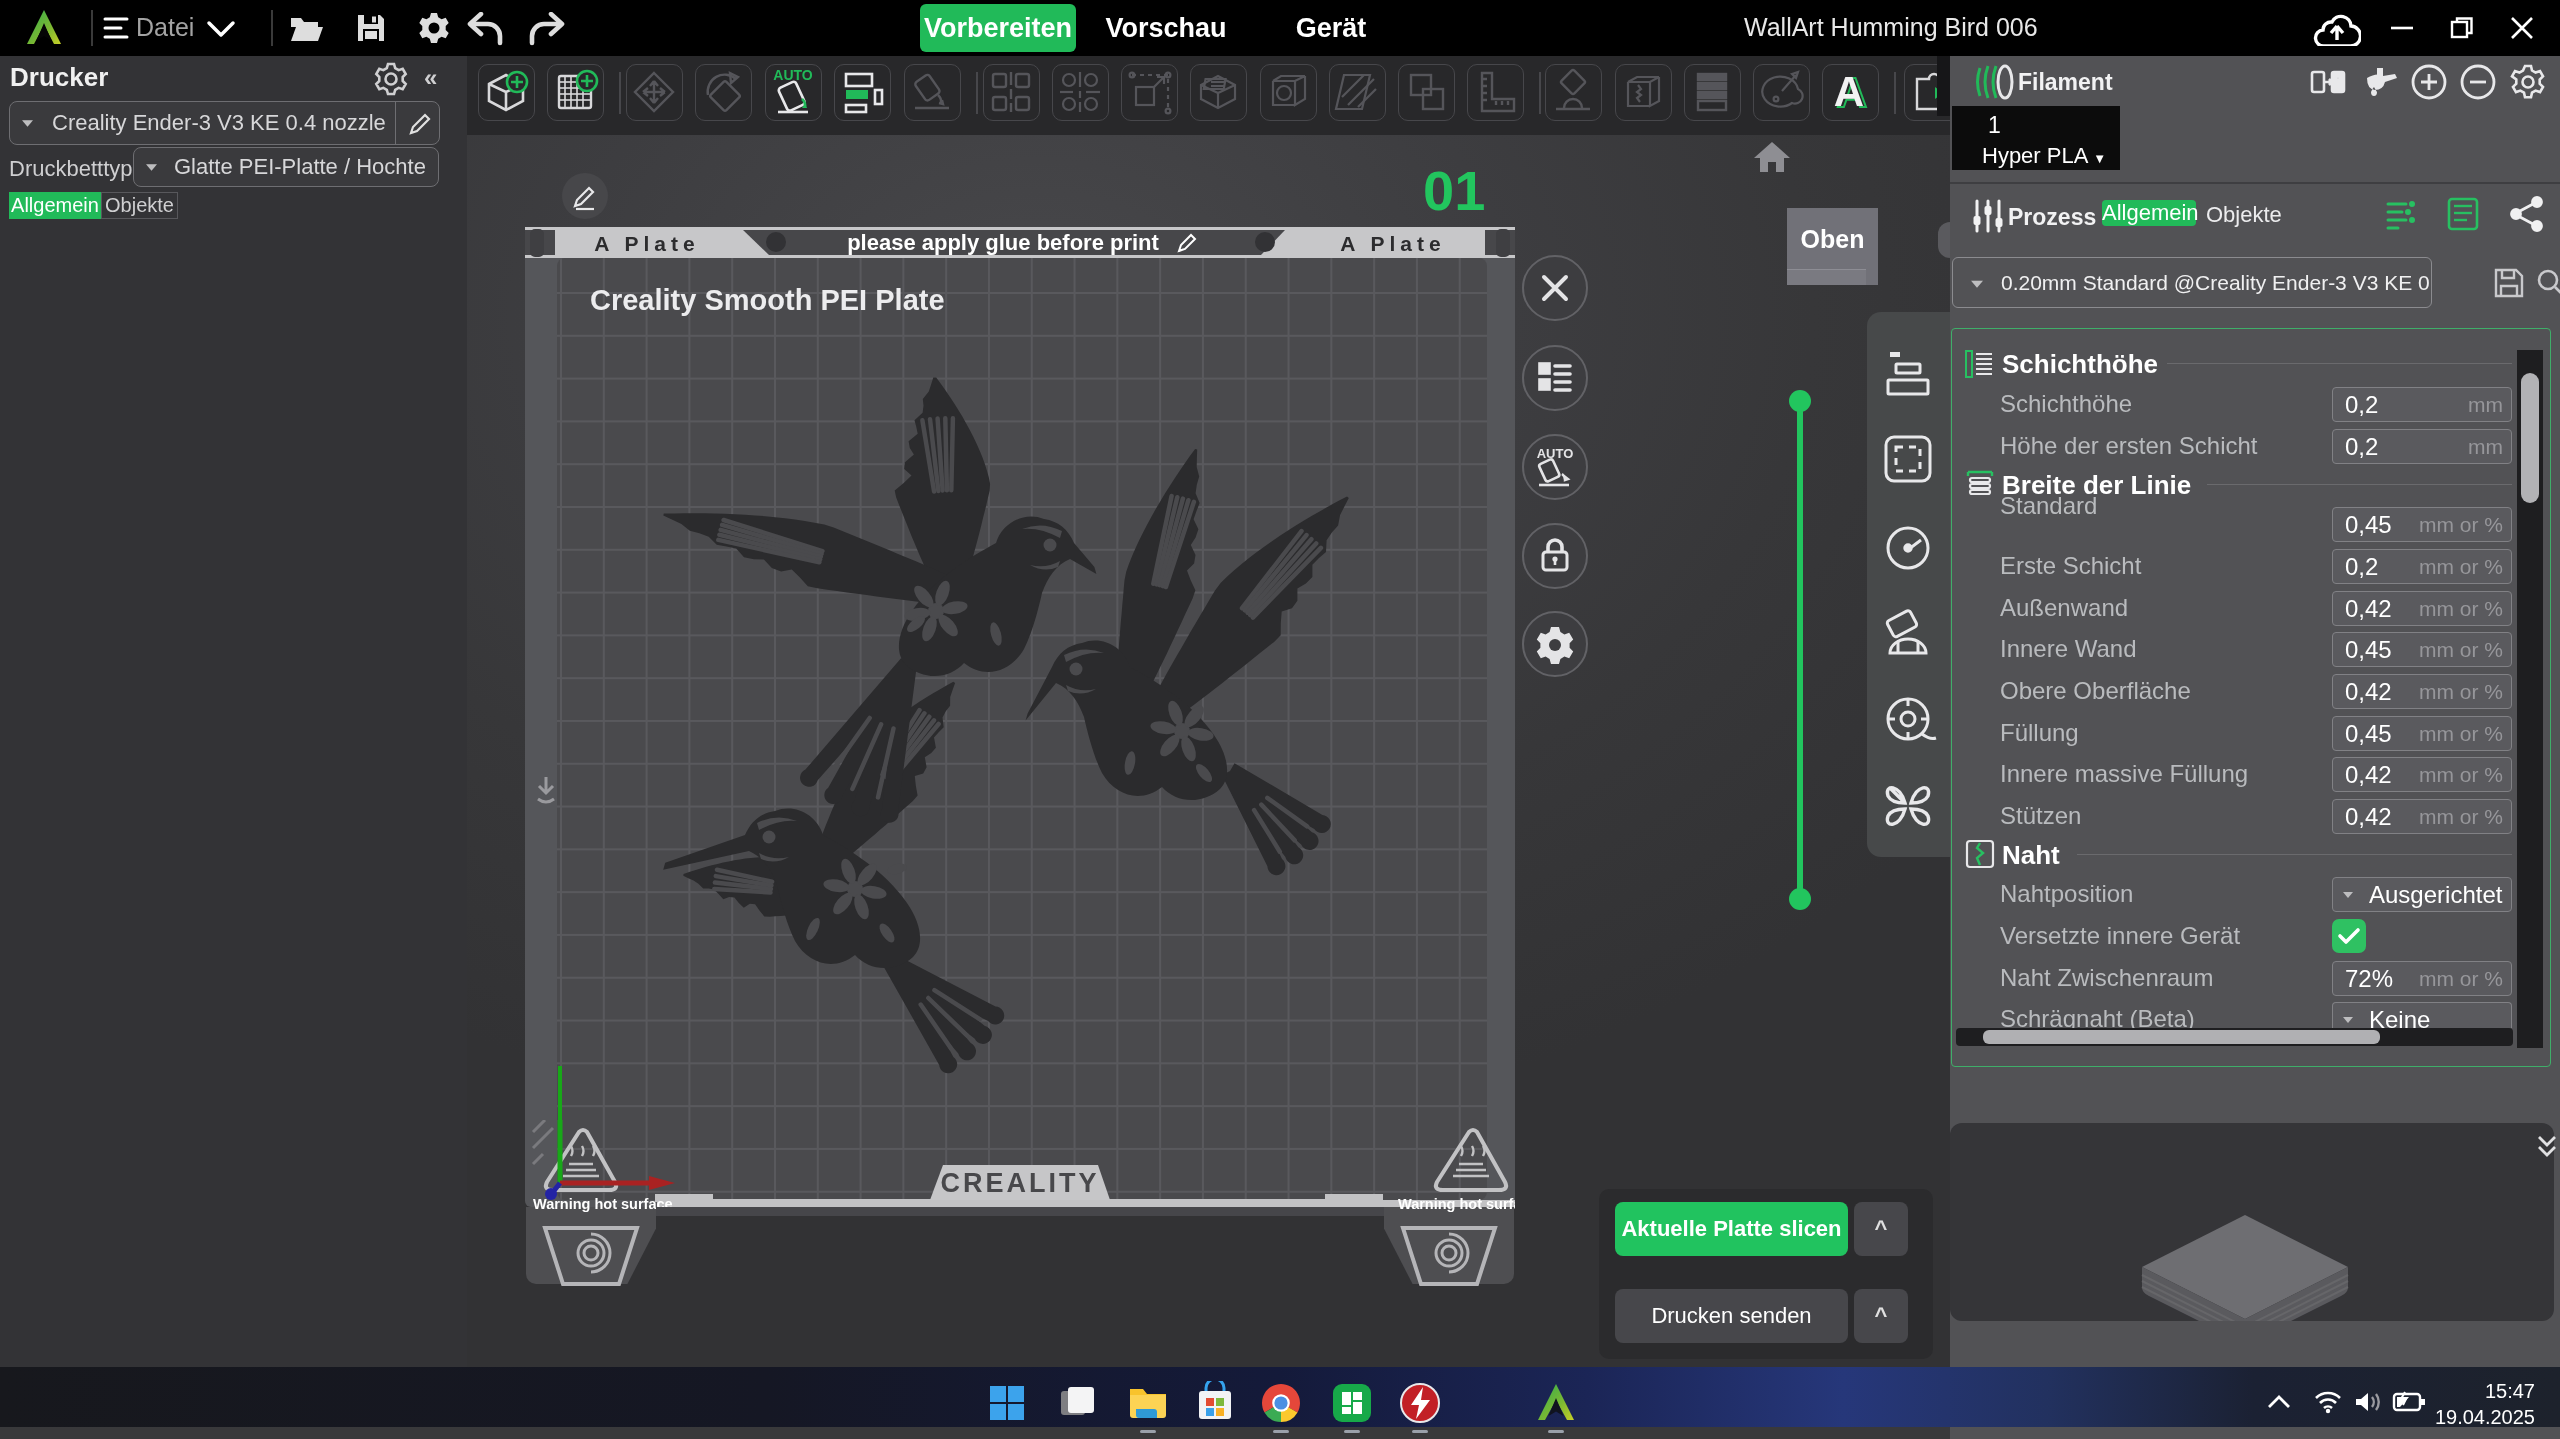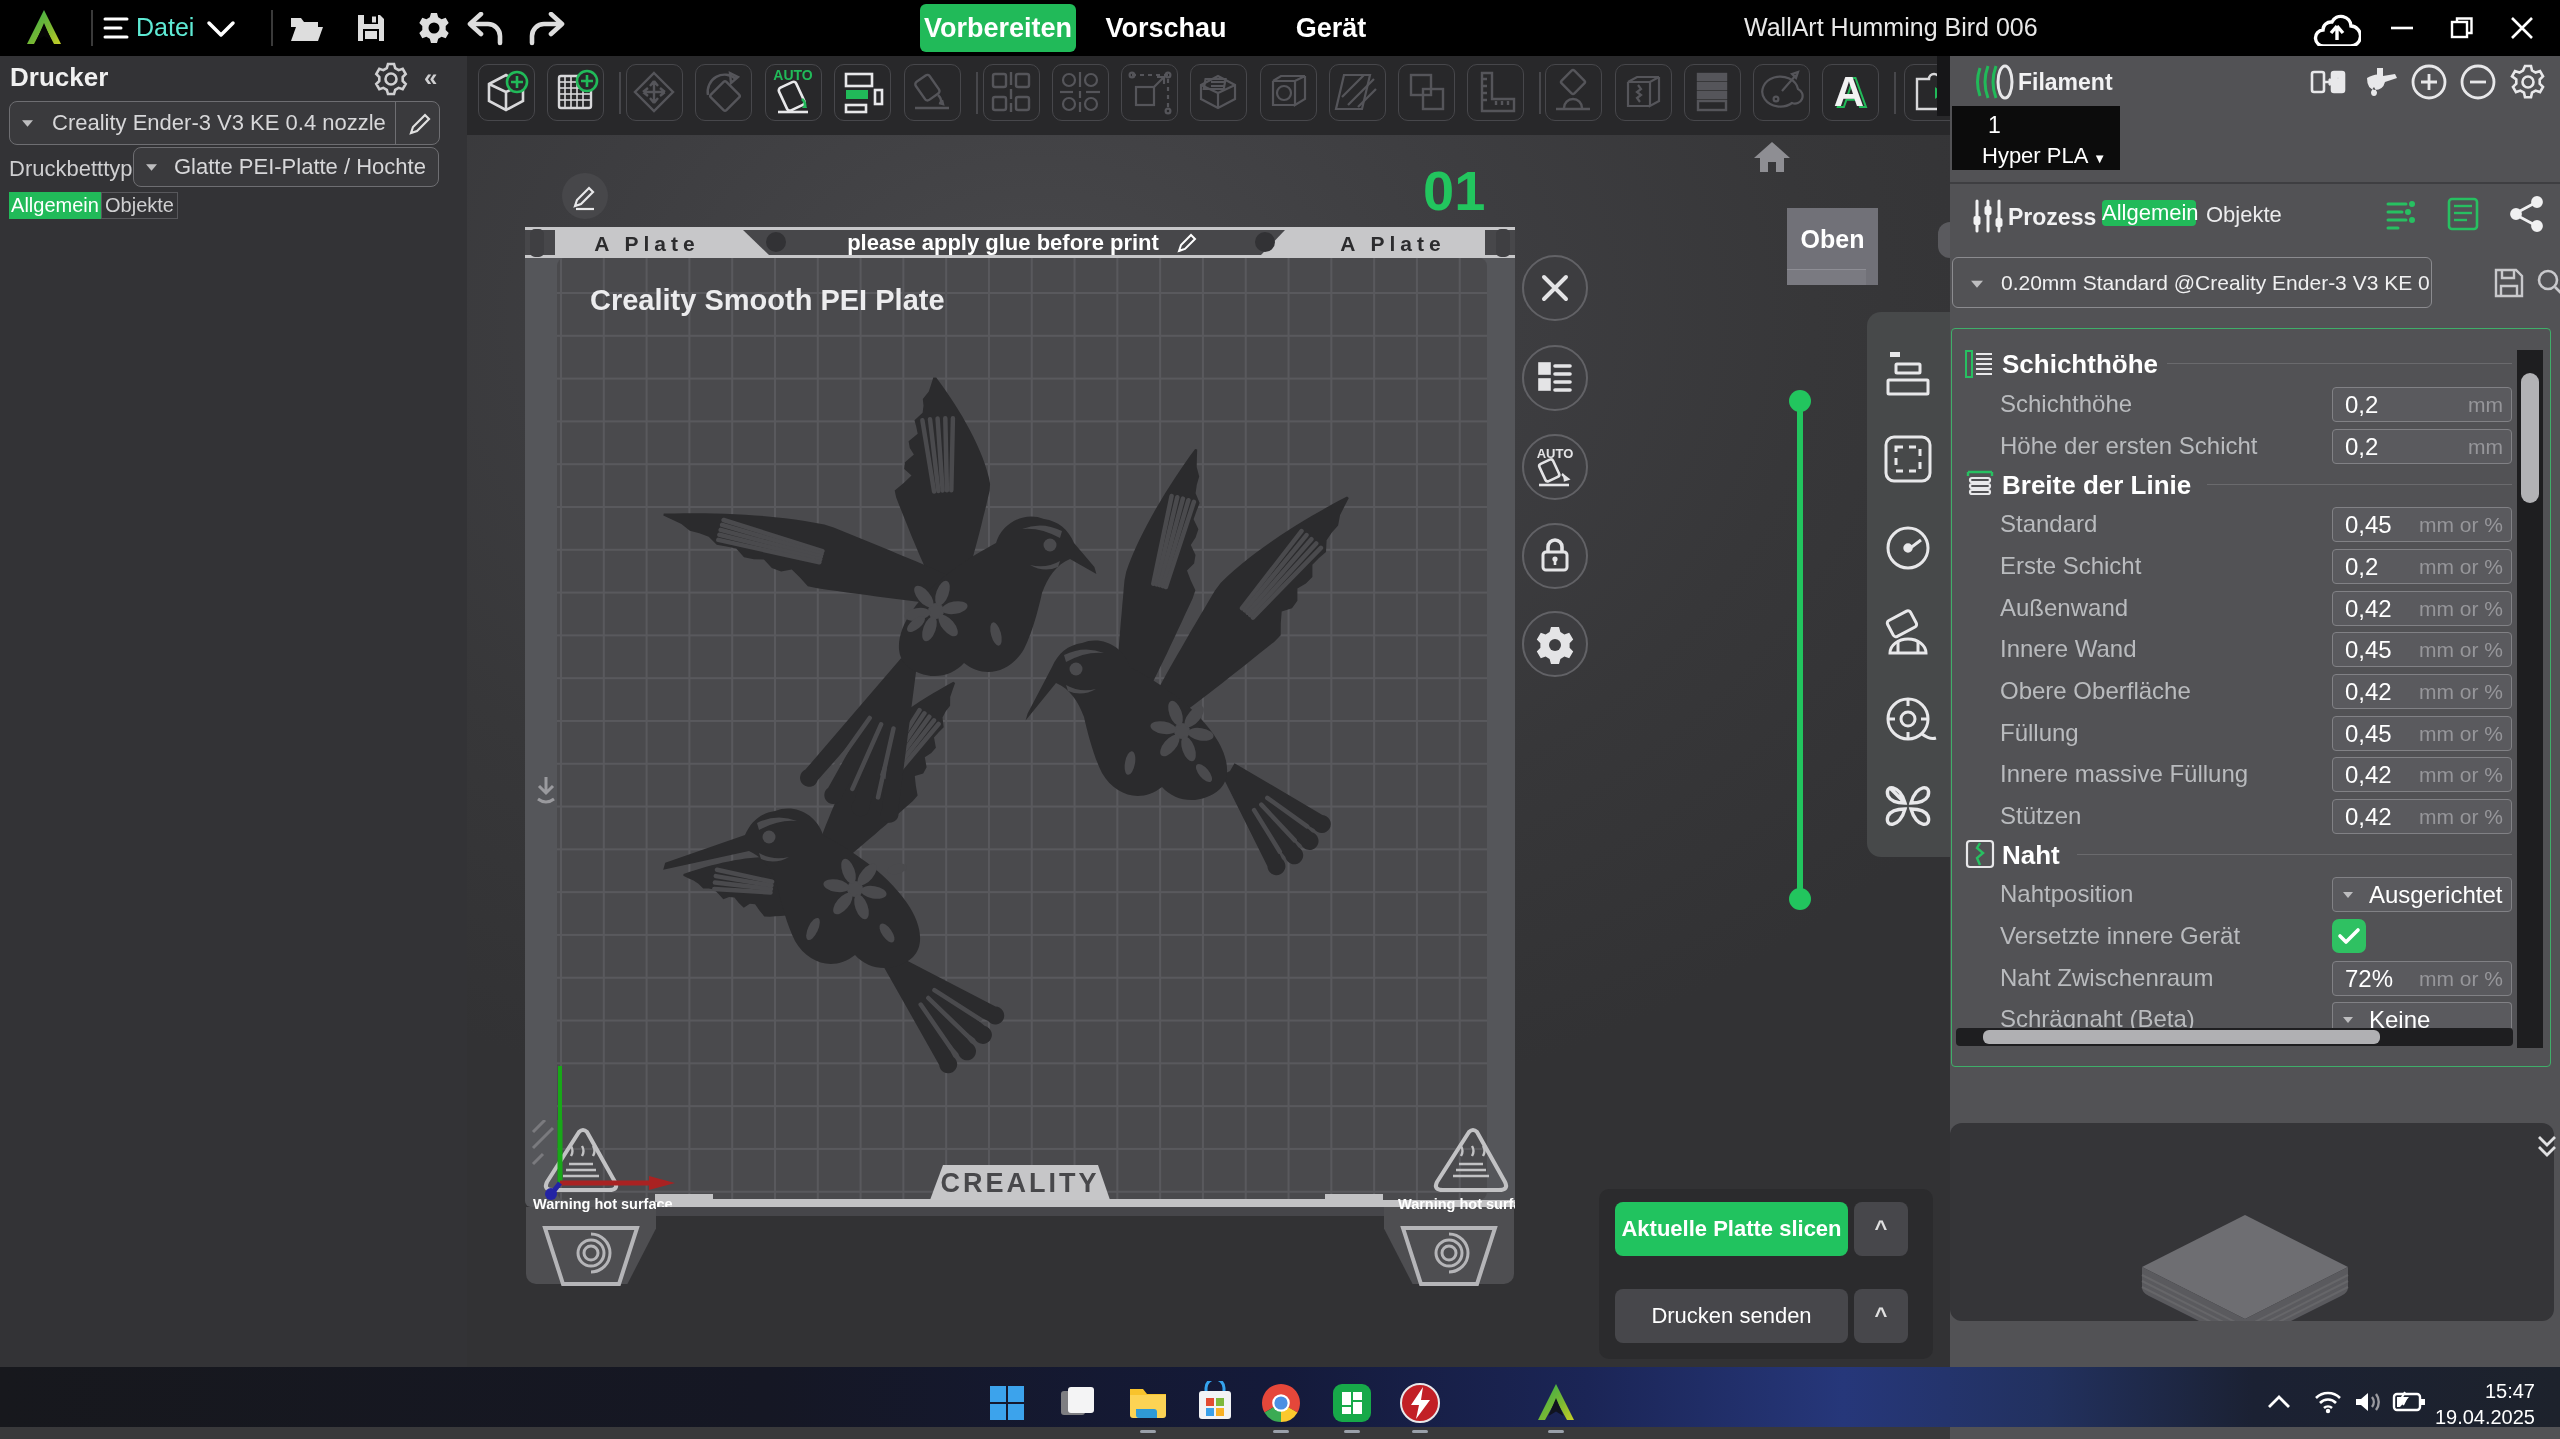--- a/index.html
+++ b/index.html
@@ -3,21 +3,21 @@
 <meta charset="utf-8">
 <style>
 * { margin:0; padding:0; box-sizing:border-box; }
 html,body { width:2560px; height:1439px; overflow:hidden; background:#39393b;
   font-family:"Liberation Sans", sans-serif; }
 .abs { position:absolute; }
 
 
 #titlebar { position:absolute; left:0; top:0; width:2560px; height:56px; background:#000; }
 #titlebar .sep { position:absolute; top:10px; width:2px; height:36px; background:#3a3a3a; }
-.menu-datei { position:absolute; left:104px; top:13px; color:#5eead4; font-size:25px; }
+.menu-datei { position:absolute; left:104px; top:13px; color:#a3a3a3; font-size:25px; }
 .tbtab { position:absolute; top:0; height:56px; line-height:56px; text-align:center;
   color:#fff; font-size:27px; font-weight:bold; }
 #tab-vorb { left:920px; width:156px; top:4px; height:48px; line-height:48px; background:#21ba59; border-radius:6px; }
 #wtitle { position:absolute; left:1744px; top:13px; color:#e8e8e8; font-size:25px; }
 .winctl { position:absolute; top:0px; height:56px; width:60px; color:#fff; text-align:center; line-height:56px; font-size:24px;}
 
 
 #leftpanel { position:absolute; left:0; top:56px; width:467px; height:1311px; background:#333336; }
 #leftpanel h2 { position:absolute; left:10px; top:56px; color:#f0f0f0; font-size:33px; font-weight:bold; }
 .lp-select { position:absolute; border:1px solid #6e6e72; border-radius:8px; color:#d7d7d9; font-size:22px; white-space:nowrap; background:#3a3a3d; }
@@ -831,21 +831,21 @@
     <svg class="abs" style="left:12px;top:140px" width="32" height="30" viewBox="0 0 32 30">
         <path d="M4 3 h24 M4 3 v4 m24-4 v4" stroke="#27c061" stroke-width="2.4" fill="none"></path>
         <g stroke="#e8e8ea" stroke-width="2.2" fill="none">
           <rect x="6" y="9" width="20" height="4" rx="2"></rect>
           <rect x="6" y="15" width="20" height="4" rx="2"></rect>
           <rect x="6" y="21" width="20" height="4" rx="2"></rect>
         </g>
       </svg>
     <div class="sechdr" style="left:50px;top:141px">Breite der Linie</div>
     <div class="seline" style="left:255px;top:155px;width:305px"></div>
-    <div class="plabel" style="top:181px">Standard</div>
+    <div class="plabel" style="top:163px">Standard</div>
     <div class="pinput" style="top:178px">
         <span class="val">0,45</span>
         <span class="unit">mm or %</span>
       </div>
     <div class="plabel" style="top:223px">Erste Schicht</div>
     <div class="pinput" style="top:220px">
         <span class="val">0,2</span>
         <span class="unit">mm or %</span>
       </div>
     <div class="plabel" style="top:265px">Außenwand</div>

